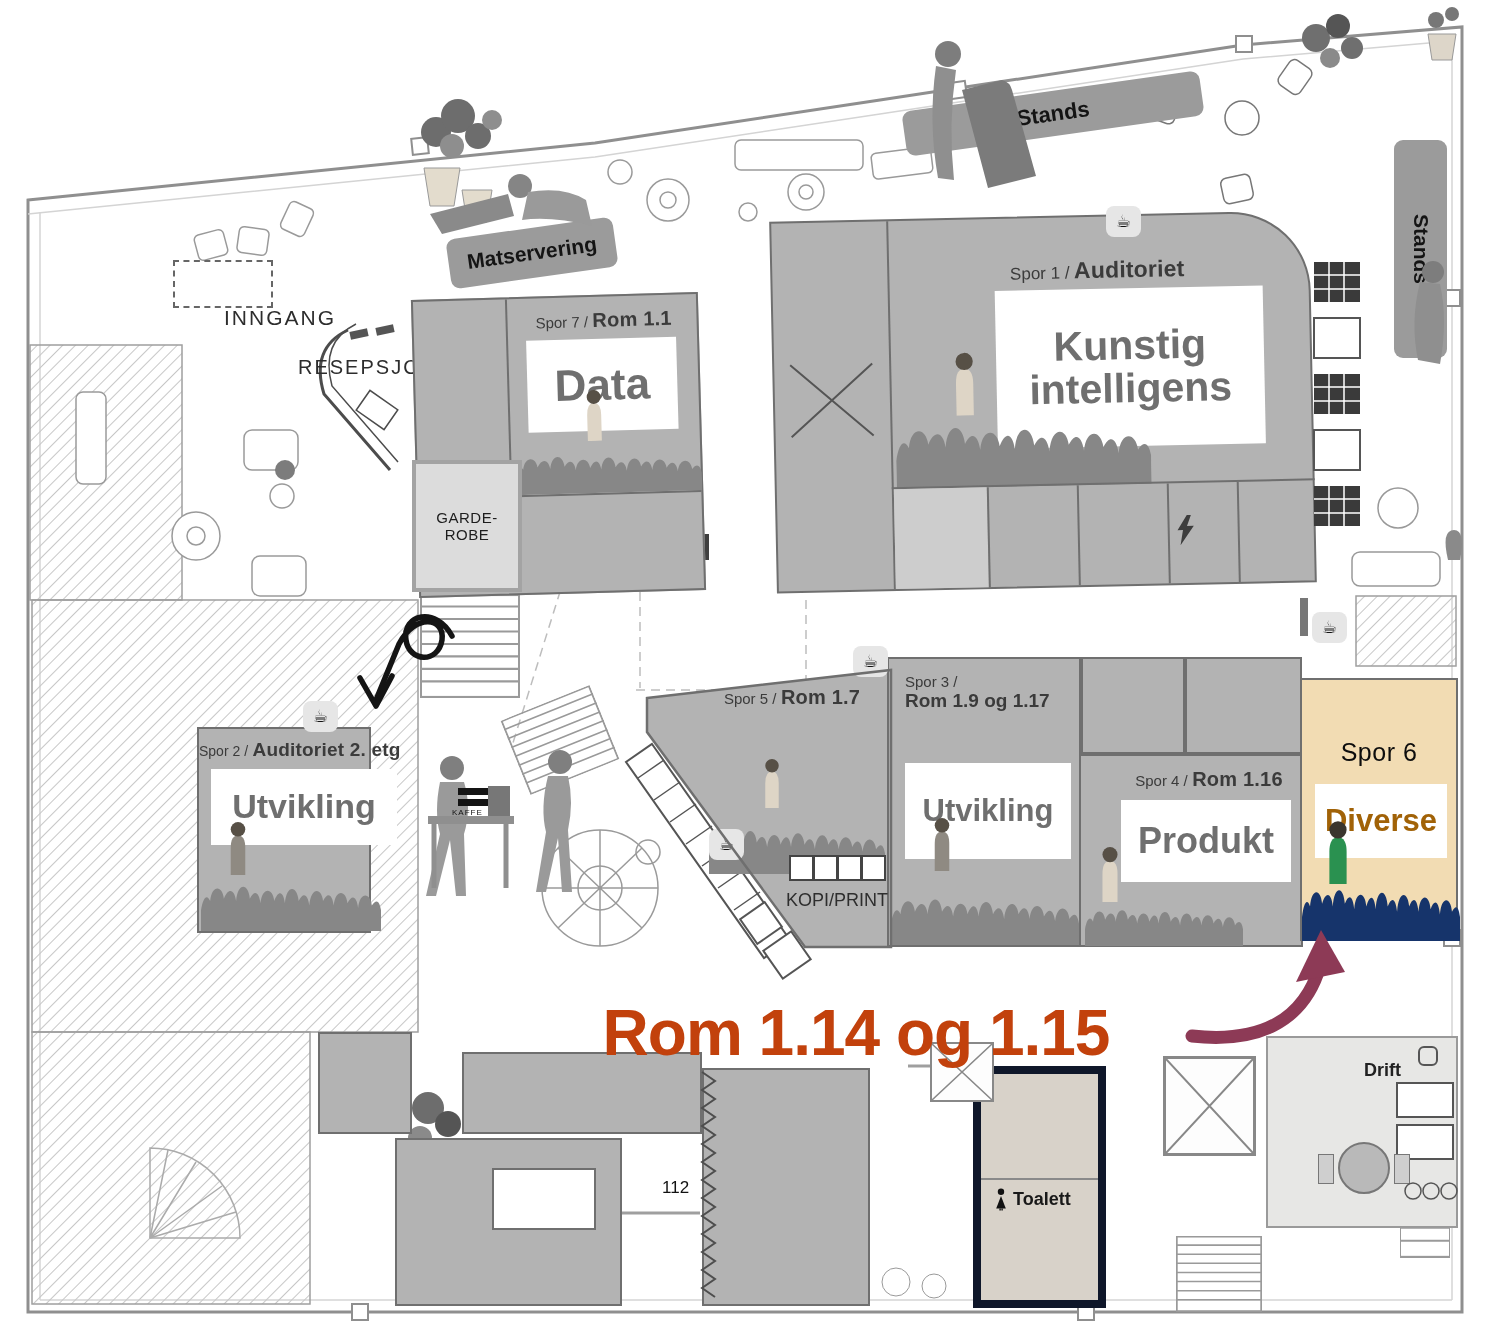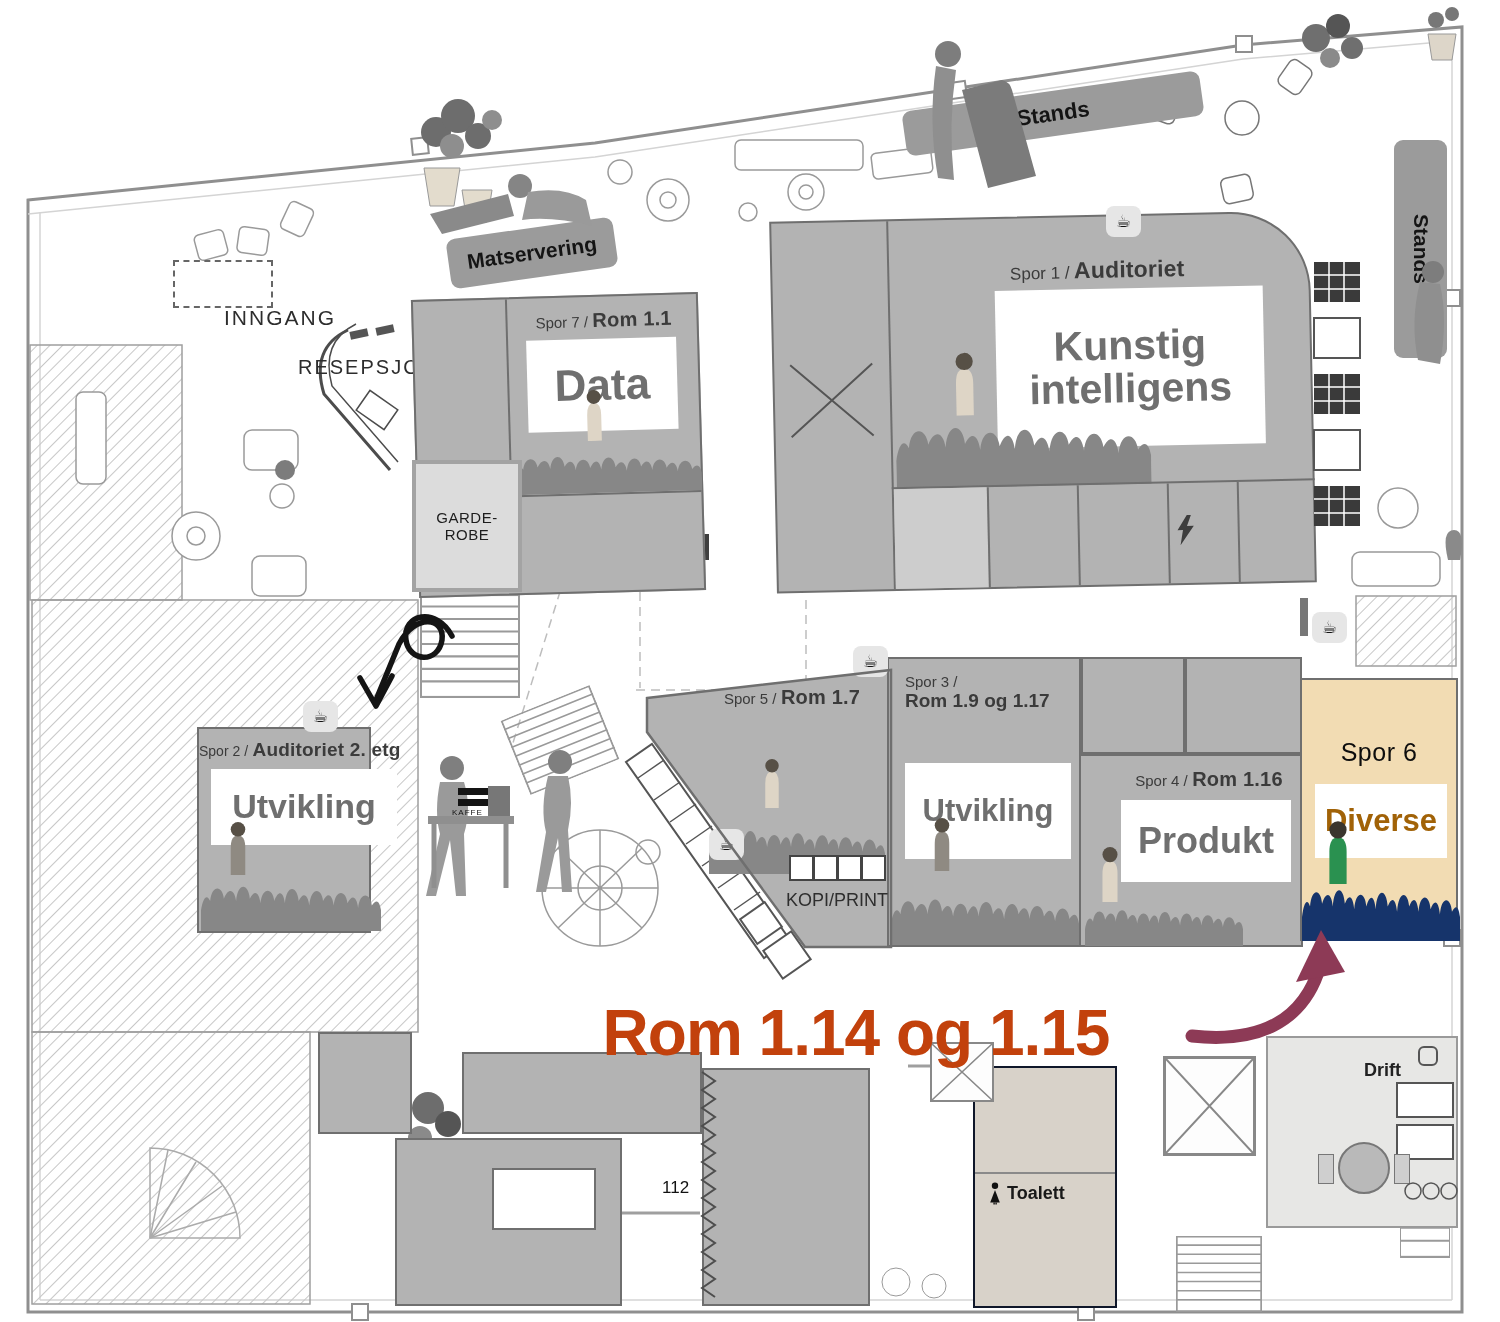--- a/index.html
+++ b/index.html
@@ -382,21 +382,21 @@
   <div class="abs" style="left:452px;top:808px;font-size:8px;letter-spacing:1px;color:#111;z-index:3;">KAFFE</div>
 
   <div class="room" style="left:318px;top:1032px;width:94px;height:102px;"></div>
   <div class="room" style="left:462px;top:1052px;width:240px;height:82px;"></div>
   <div class="room" style="left:395px;top:1138px;width:227px;height:168px;">
     <div class="abs" style="left:95px;top:28px;width:100px;height:58px;background:#fff;border:2px solid #6f6f6f;"></div>
   </div>
   <div class="room" style="left:702px;top:1068px;width:168px;height:238px;"></div>
   <div class="abs" style="left:662px;top:1178px;font-size:17px;color:#111;z-index:6;">112</div>
 
-  <div class="abs" style="left:973px;top:1066px;width:144px;height:242px;background:#d8d2c9;border:2px solid #0f172a;
+  <div class="abs" style="left:973px;top:1066px;width:133px;height:242px;background:#d8d2c9;border:8px solid #0f172a;
               box-sizing:border-box;z-index:1;">
     <div class="wall-h" style="left:0;top:104px;width:100%;border-top-color:#8a8a8a;"></div>
     <div class="abs" style="left:14px;top:114px;display:flex;align-items:center;gap:6px;">
       <svg width="12" height="23" viewBox="0 0 12 22">
         <circle cx="6" cy="3.2" r="3.2" fill="#111"></circle>
         <path d="M6,7.5 L1.2,20 h9.6 Z" fill="#111"></path>
         <path d="M4.4,20 v2 h1.4 v-2 M6.4,20 v2 h1.4 v-2" fill="#111"></path>
       </svg>
       <span style="font-size:18px;font-weight:600;color:#191919;">Toalett</span>
     </div>

